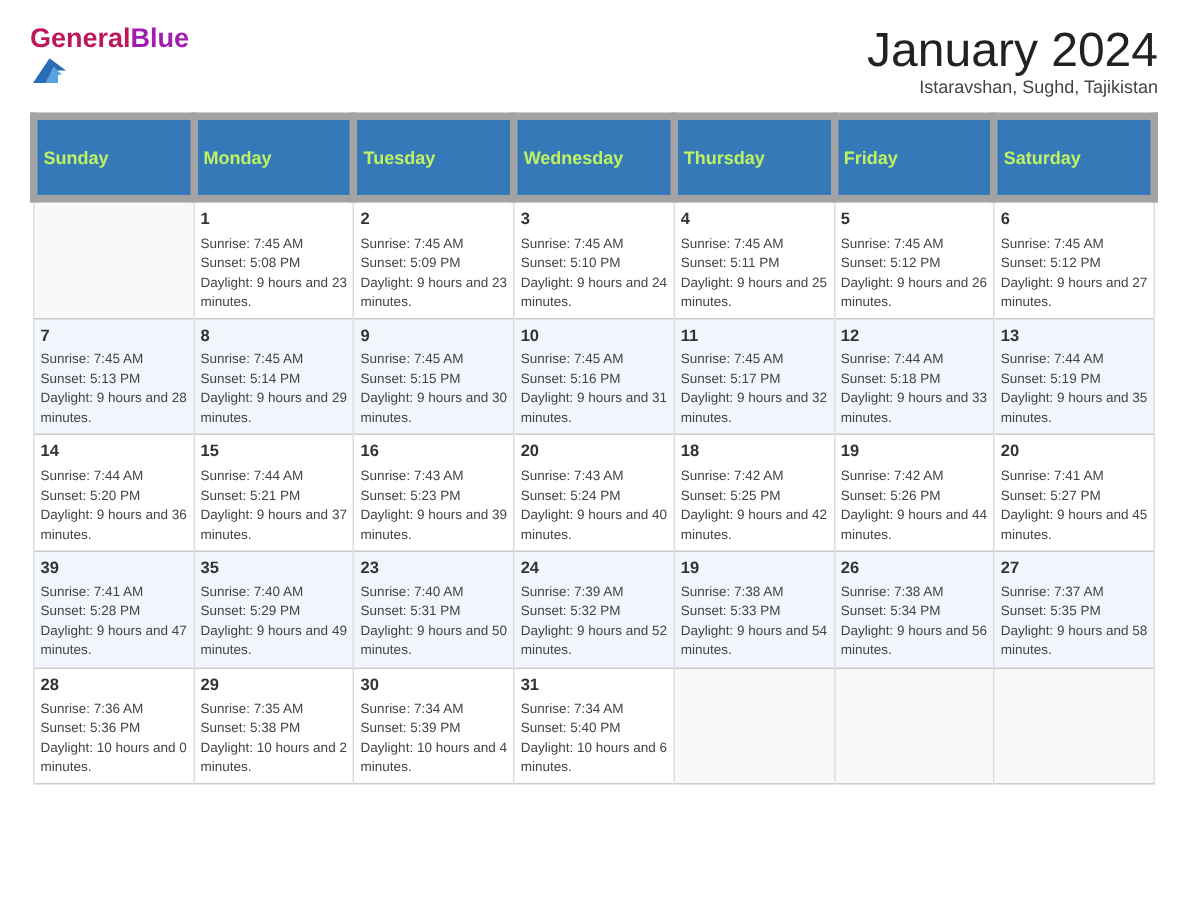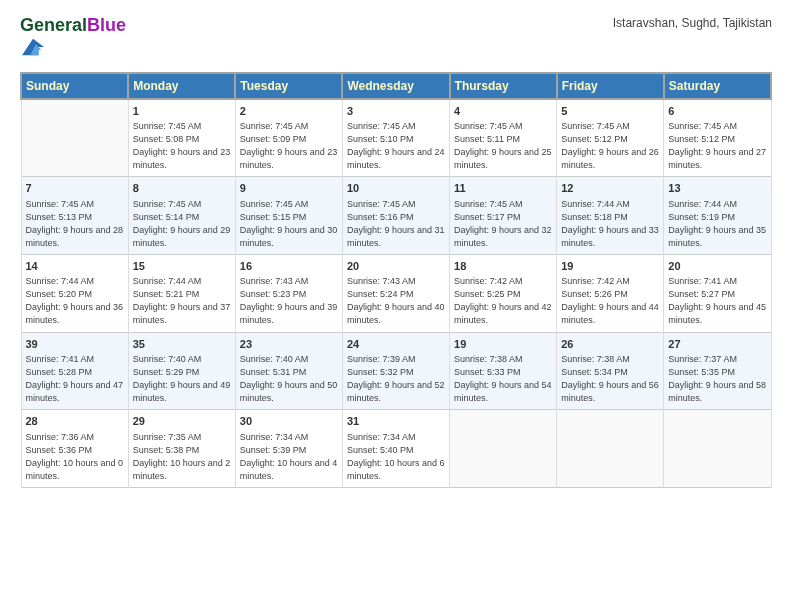--- a/index.html
+++ b/index.html
@@ -23,21 +23,21 @@
     }
     .logo {
       display: flex;
       align-items: center;
     }
     .logo-text {
       font-size: 18px;
       font-weight: bold;
       line-height: 1.1;
     }
-    .logo-general { color: #14532d; }
+    .logo-general { color: #be185d; }
     .logo-blue { color: #a21caf; }
     .logo-icon {
       width: 22px;
       height: 22px;
       margin-left: 2px;
     }
     .title-block {
       text-align: right;
     }
     .month-title {
@@ -50,26 +50,26 @@
       font-size: 12px;
       color: #444;
     }
     table {
       width: 100%;
       border-collapse: collapse;
       table-layout: fixed;
     }
     thead tr th {
       background-color: #3579b8;
-      color: #fef9c3;
+      color: #bef264;
       font-size: 12px;
       font-weight: bold;
-      padding: 5px 4px;
+      padding: 18px 4px;
       text-align: left;
-      border: 2px solid #a3a3a3;
+      border: 5px solid #a3a3a3;
     }
     tbody tr {
       border-bottom: 1px solid #ccc;
     }
     tbody tr:nth-child(odd) {
       background: #fff;
     }
     tbody tr:nth-child(even) {
       background: #f0f6fc;
     }
@@ -107,20 +107,21 @@
         <div class="logo-text">
           <span class="logo-general">General</span><span class="logo-blue">Blue</span>
         </div>
         <svg class="logo-icon" viewBox="0 0 40 30" xmlns="http://www.w3.org/2000/svg">
           <polygon points="0,30 20,0 40,15 30,15 30,30" fill="#2a6db5"></polygon>
           <polygon points="15,30 25,10 35,20 30,20 30,30" fill="#5ba3e0"></polygon>
         </svg>
       </div>
     </div>
     <div class="title-block">
+      <div class="month-title">January 2024</div>
       <div class="location">Istaravshan, Sughd, Tajikistan</div>
     </div>
   </div>
 
   <table>
     <thead>
       <tr id="dow-header">
       <th>Sunday</th>
           <th>Monday</th>
           <th>Tuesday</th>

